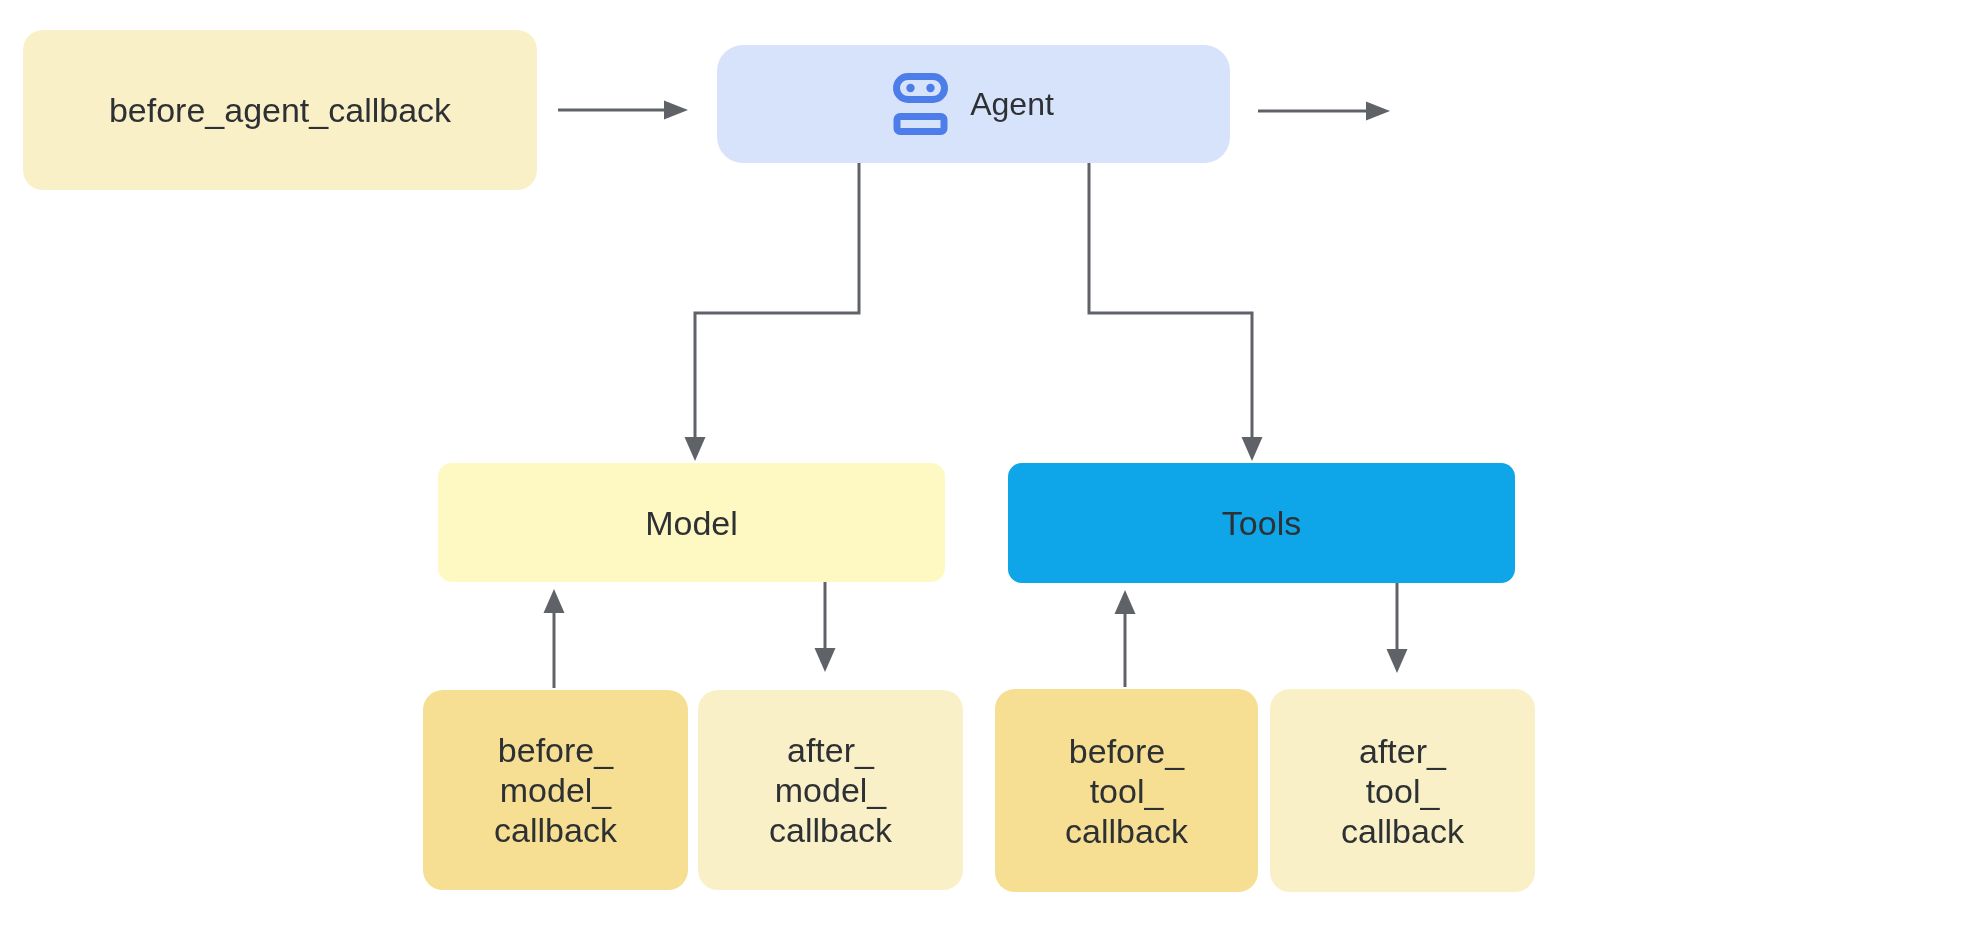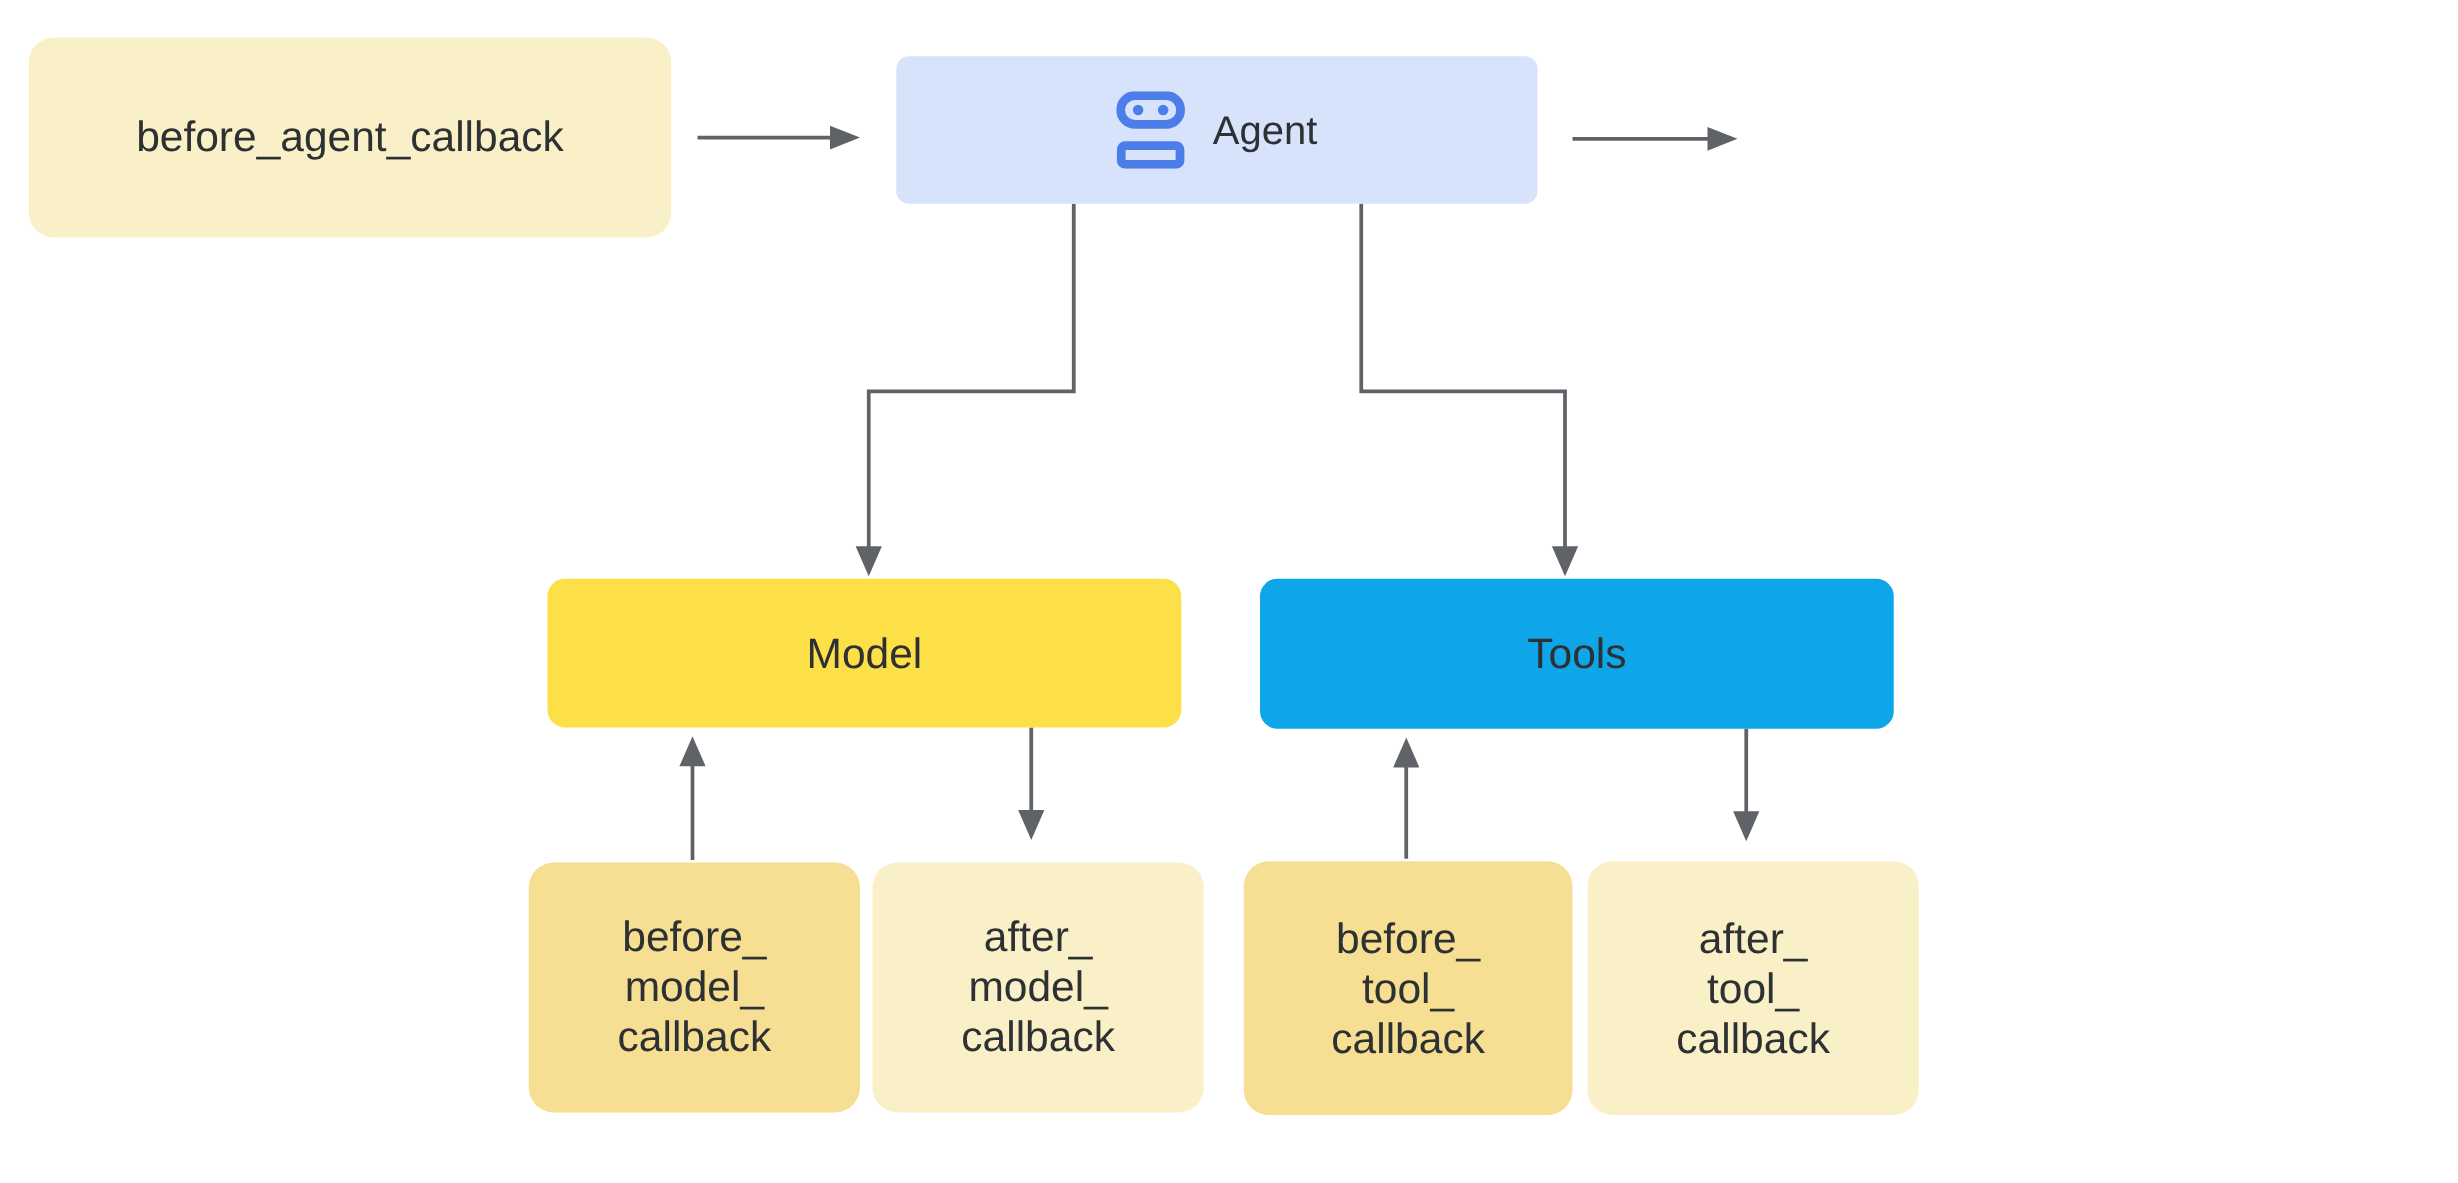--- a/index.html
+++ b/index.html
@@ -21,21 +21,21 @@
     align-items: center;
     justify-content: center;
     text-align: center;
     font-size: 34px;
     line-height: 40px;
     border-radius: 18px;
     box-sizing: border-box;
   }
   .node .lines span { display: block; }
   .node-before-agent { left: 23px;  top: 30px;  width: 514px; height: 160px; border-radius: 20px; }
-  .node-agent        { left: 717px; top: 45px;  width: 513px; height: 118px; border-radius: 10px; gap: 22px; font-size: 32px; }
+  .node-agent        { left: 717px; top: 45px;  width: 513px; height: 118px; border-radius: 26px; gap: 22px; font-size: 32px; }
   .node-after-agent  { left: 1413px;top: 32px;  width: 512px; height: 164px; border-radius: 20px; }
   .node-model        { left: 438px; top: 463px; width: 507px; height: 119px; border-radius: 14px; }
   .node-tools        { left: 1008px;top: 463px; width: 507px; height: 120px; border-radius: 14px; }
   .node-before-model { left: 423px; top: 690px; width: 265px; height: 200px; border-radius: 20px; }
   .node-after-model  { left: 698px; top: 690px; width: 265px; height: 200px; border-radius: 20px; }
   .node-before-tool  { left: 995px; top: 689px; width: 263px; height: 203px; border-radius: 20px; }
   .node-after-tool   { left: 1270px;top: 689px; width: 265px; height: 203px; border-radius: 20px; }
   .edges-layer {
     position: absolute;
     left: 0; top: 0;
@@ -93,21 +93,21 @@
     <svg class="robot-icon-svg" width="55" height="62" viewBox="0 0 55 62" xmlns="http://www.w3.org/2000/svg">
       <rect x="3.5" y="3.5" width="48" height="23" rx="11.5" fill="none" stroke-width="7" stroke="#4D7DE8"></rect>
       <circle cx="17.5" cy="15" r="4.2" fill="#4D7DE8"></circle>
       <circle cx="37.5" cy="15" r="4.2" fill="#4D7DE8"></circle>
       <rect x="4" y="43.5" width="47" height="15" rx="3" fill="none" stroke-width="7" stroke="#4D7DE8"></rect>
     </svg>
     <span>Agent</span>
   </div>
 
 
-  <div class="node node-model" style="background-color: #fde047;">
+  <div class="node node-model" style="background-color: #fef9c3;">
     <span>Model</span>
   </div>
 
   <div class="node node-tools" style="background-color: #0ea5e9;">
     <span>Tools</span>
   </div>
 
   <div class="node node-before-model" style="background-color: rgb(246, 223, 146);">
     <div class="lines">
       <span>before_</span>

